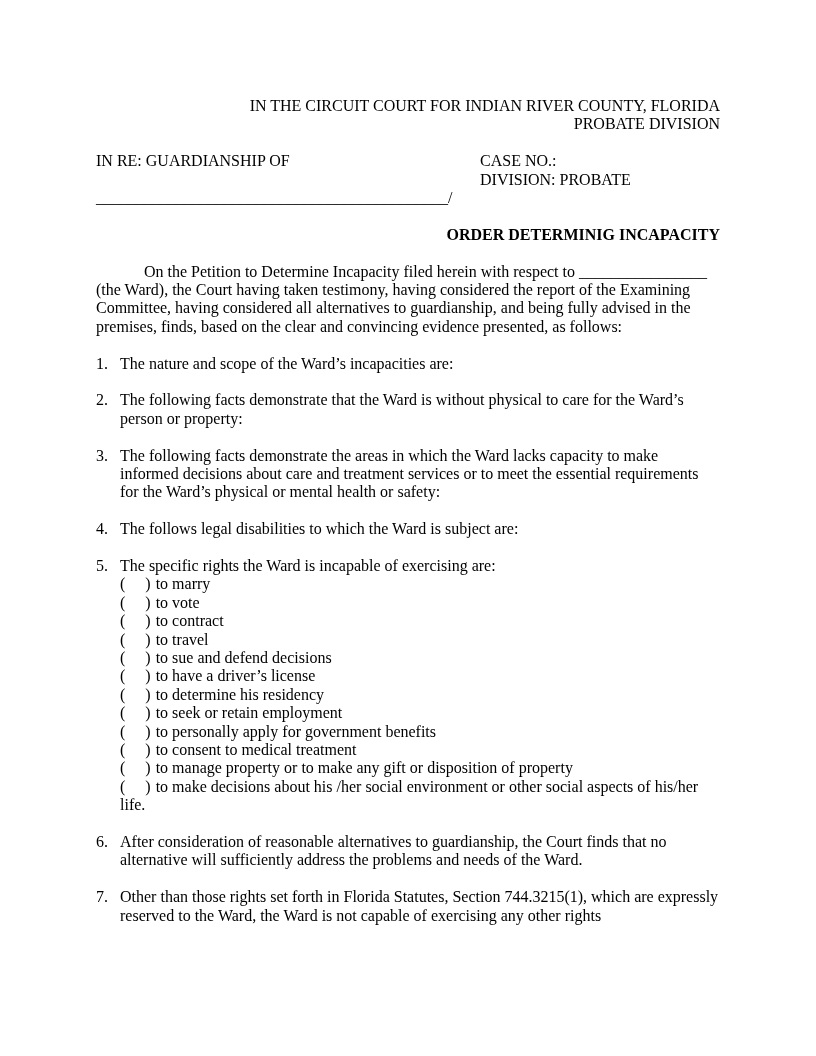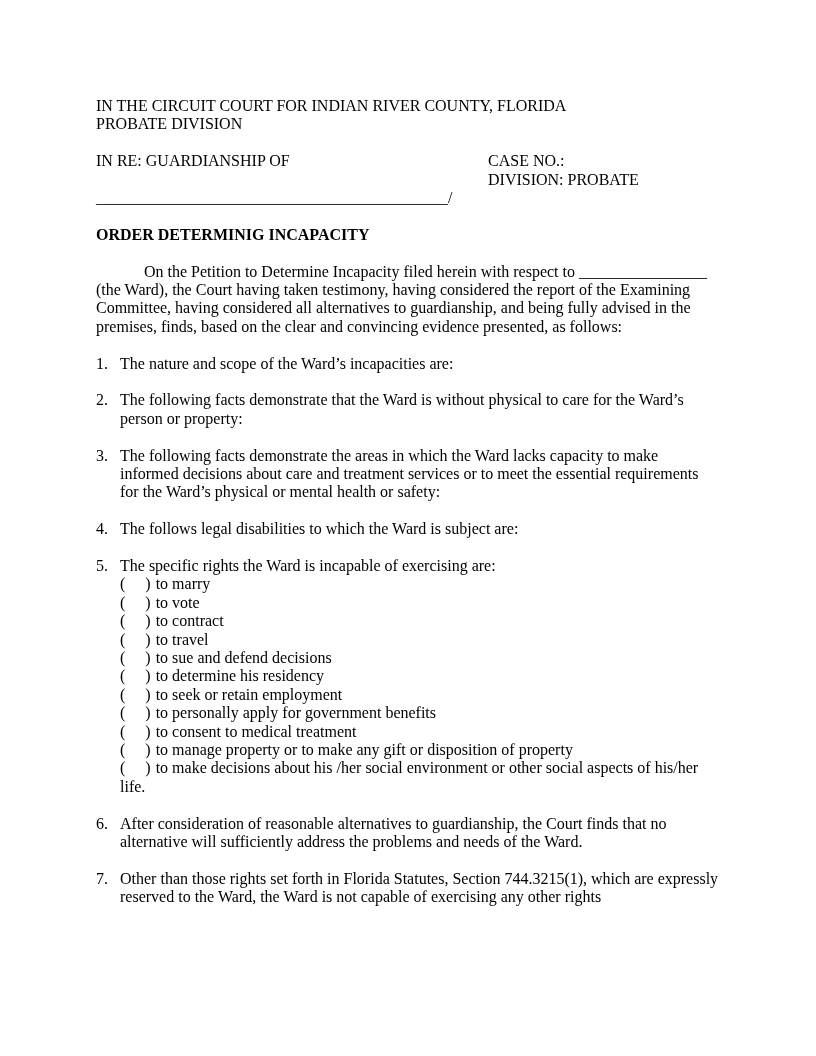--- a/index.html
+++ b/index.html
@@ -9,25 +9,25 @@
     margin: 0 auto;
     background: #ffffff;
     color: #000000;
     font-family: "Liberation Serif", "DejaVu Serif", serif;
     font-size: 16px;
     line-height: 18.4px;
     box-sizing: border-box;
     padding: 97px 96px 0 96px;
     overflow: hidden;
   }
-  .center { text-align: left; }
+  .center { text-align: right; }
   .bold { font-weight: bold; }
   .spacer { height: 18.4px; }
   .caption-row { position: relative; height: 18.4px; white-space: nowrap; }
-  .right-col { position: absolute; left: 392px; top: 0; }
+  .right-col { position: absolute; left: 384px; top: 0; }
   .intro { text-indent: 48px; margin: 0; }
   .item { display: flex; margin-top: 18.4px; }
   .item-num { flex: 0 0 24px; }
   .item-body { flex: 1 1 auto; }
   .right-row { }
   .right-label { margin-left: 5px; }
 </style>
 </head>
 <body>
 
@@ -89,20 +89,23 @@
         <div class="right-row">
           <span>(&nbsp;&nbsp;&nbsp;&nbsp;&nbsp;)</span><span class="right-label">to contract</span>
         </div>
         <div class="right-row">
           <span>(&nbsp;&nbsp;&nbsp;&nbsp;&nbsp;)</span><span class="right-label">to travel</span>
         </div>
         <div class="right-row">
           <span>(&nbsp;&nbsp;&nbsp;&nbsp;&nbsp;)</span><span class="right-label">to sue and defend decisions</span>
         </div>
         <div class="right-row">
+          <span>(&nbsp;&nbsp;&nbsp;&nbsp;&nbsp;)</span><span class="right-label">to have a driver’s license</span>
+        </div>
+        <div class="right-row">
           <span>(&nbsp;&nbsp;&nbsp;&nbsp;&nbsp;)</span><span class="right-label">to determine his residency</span>
         </div>
         <div class="right-row">
           <span>(&nbsp;&nbsp;&nbsp;&nbsp;&nbsp;)</span><span class="right-label">to seek or retain employment</span>
         </div>
         <div class="right-row">
           <span>(&nbsp;&nbsp;&nbsp;&nbsp;&nbsp;)</span><span class="right-label">to personally apply for government benefits</span>
         </div>
         <div class="right-row">
           <span>(&nbsp;&nbsp;&nbsp;&nbsp;&nbsp;)</span><span class="right-label">to consent to medical treatment</span>

